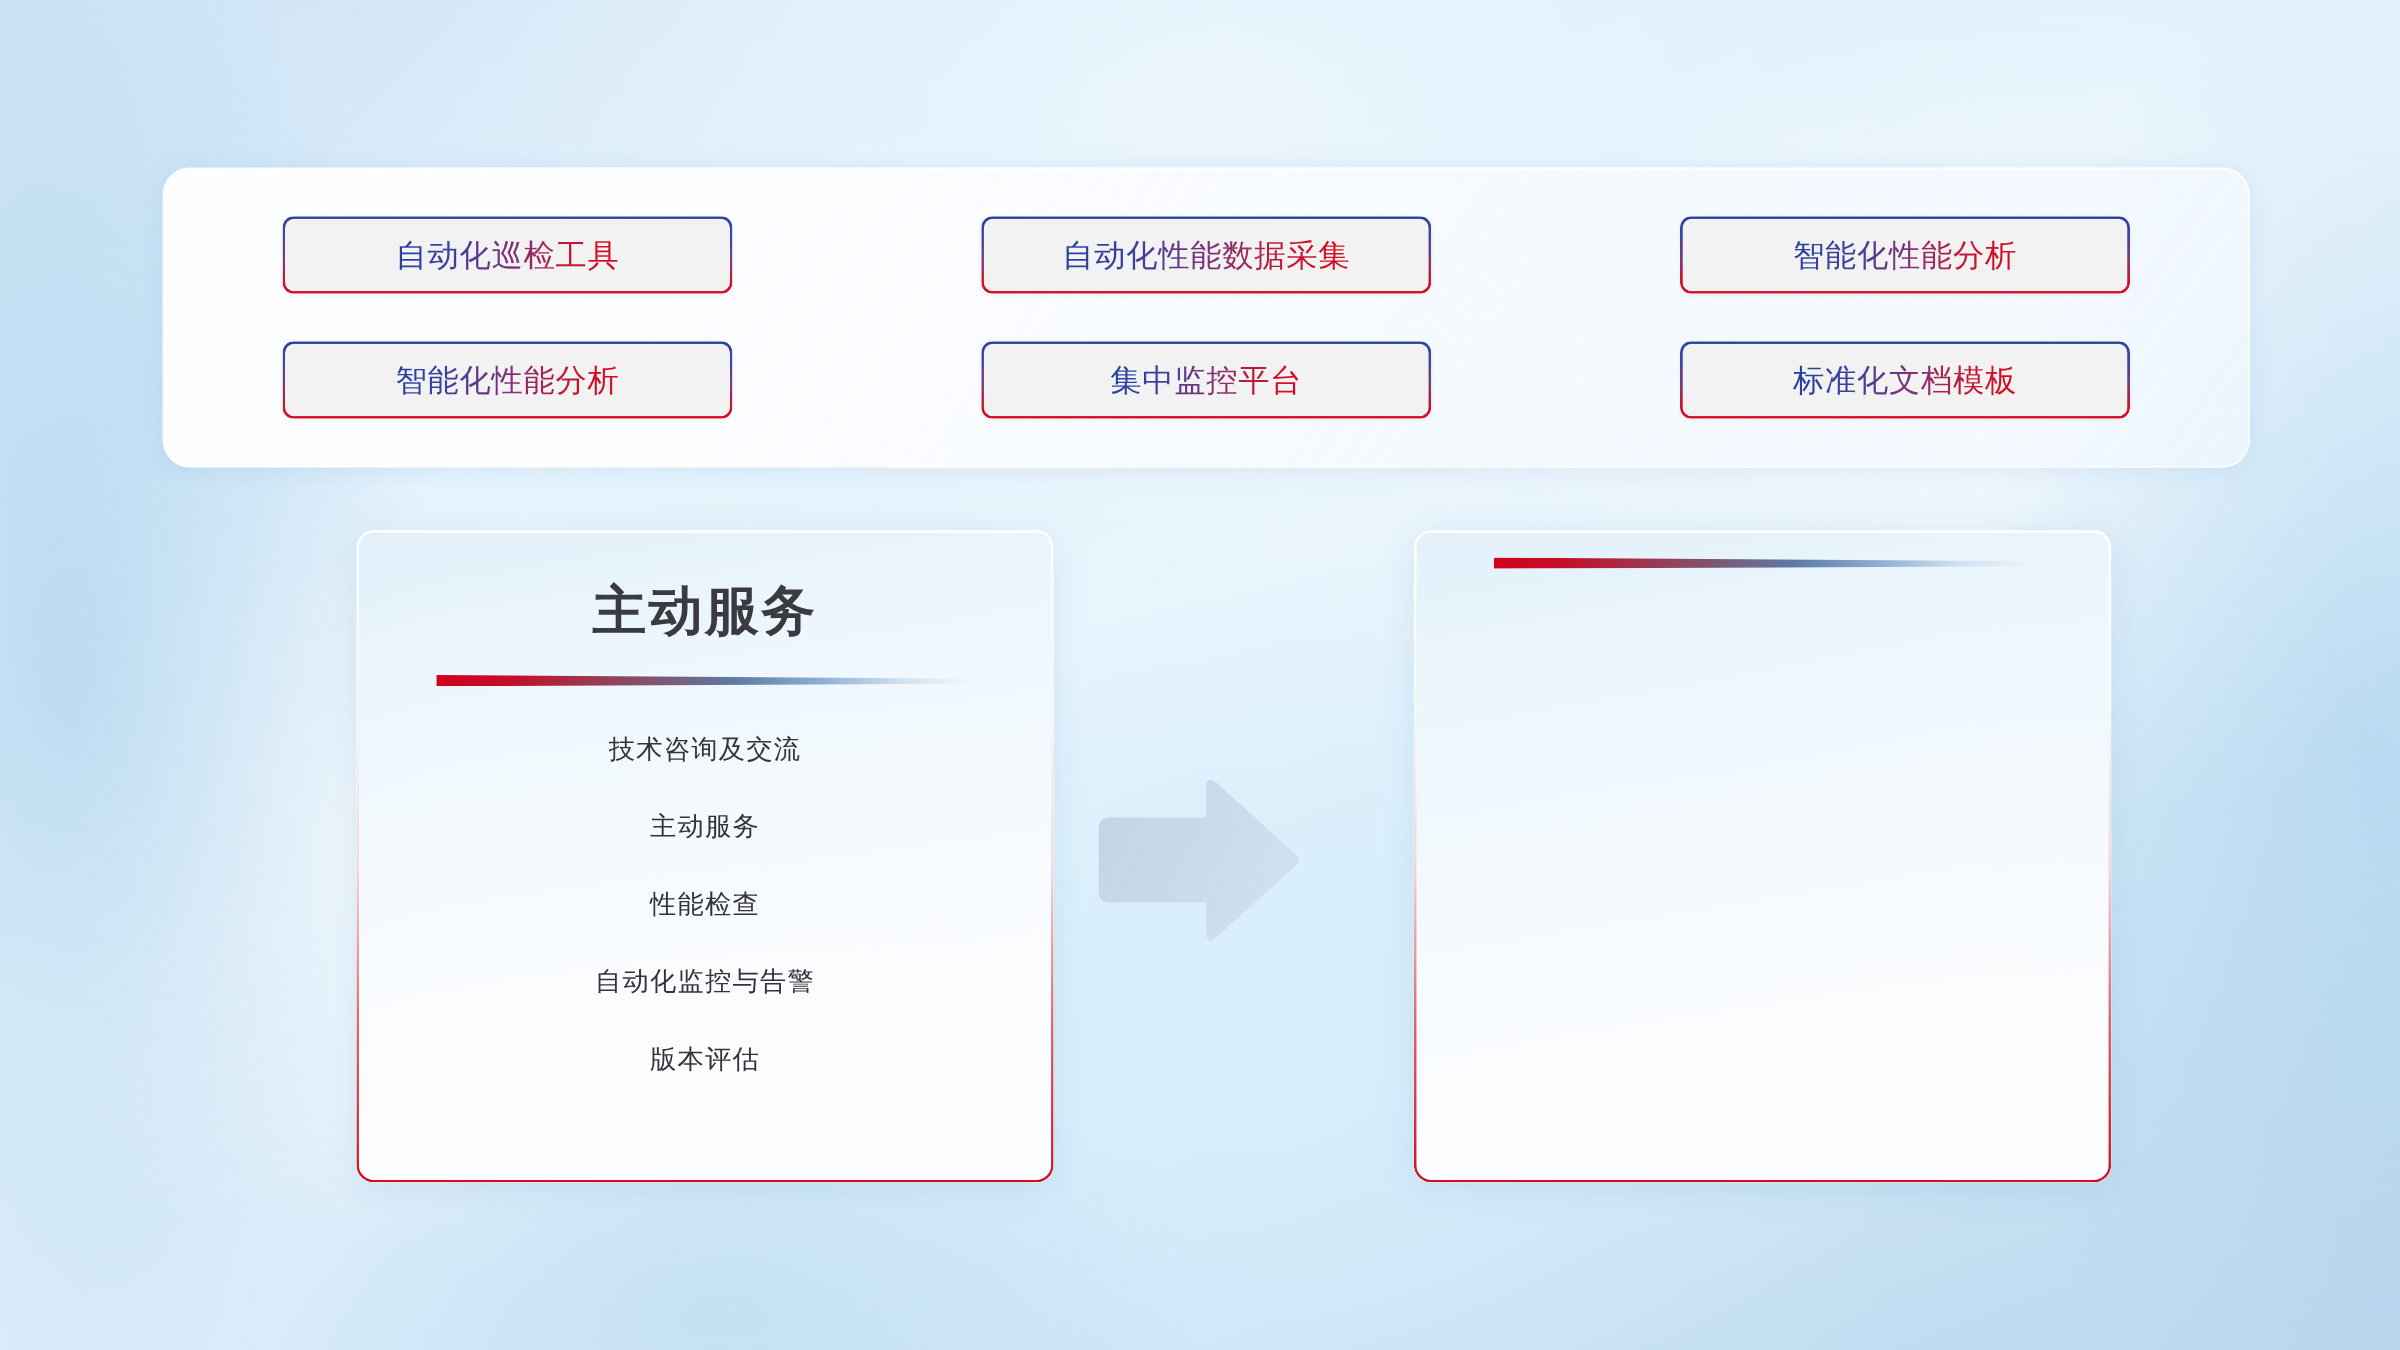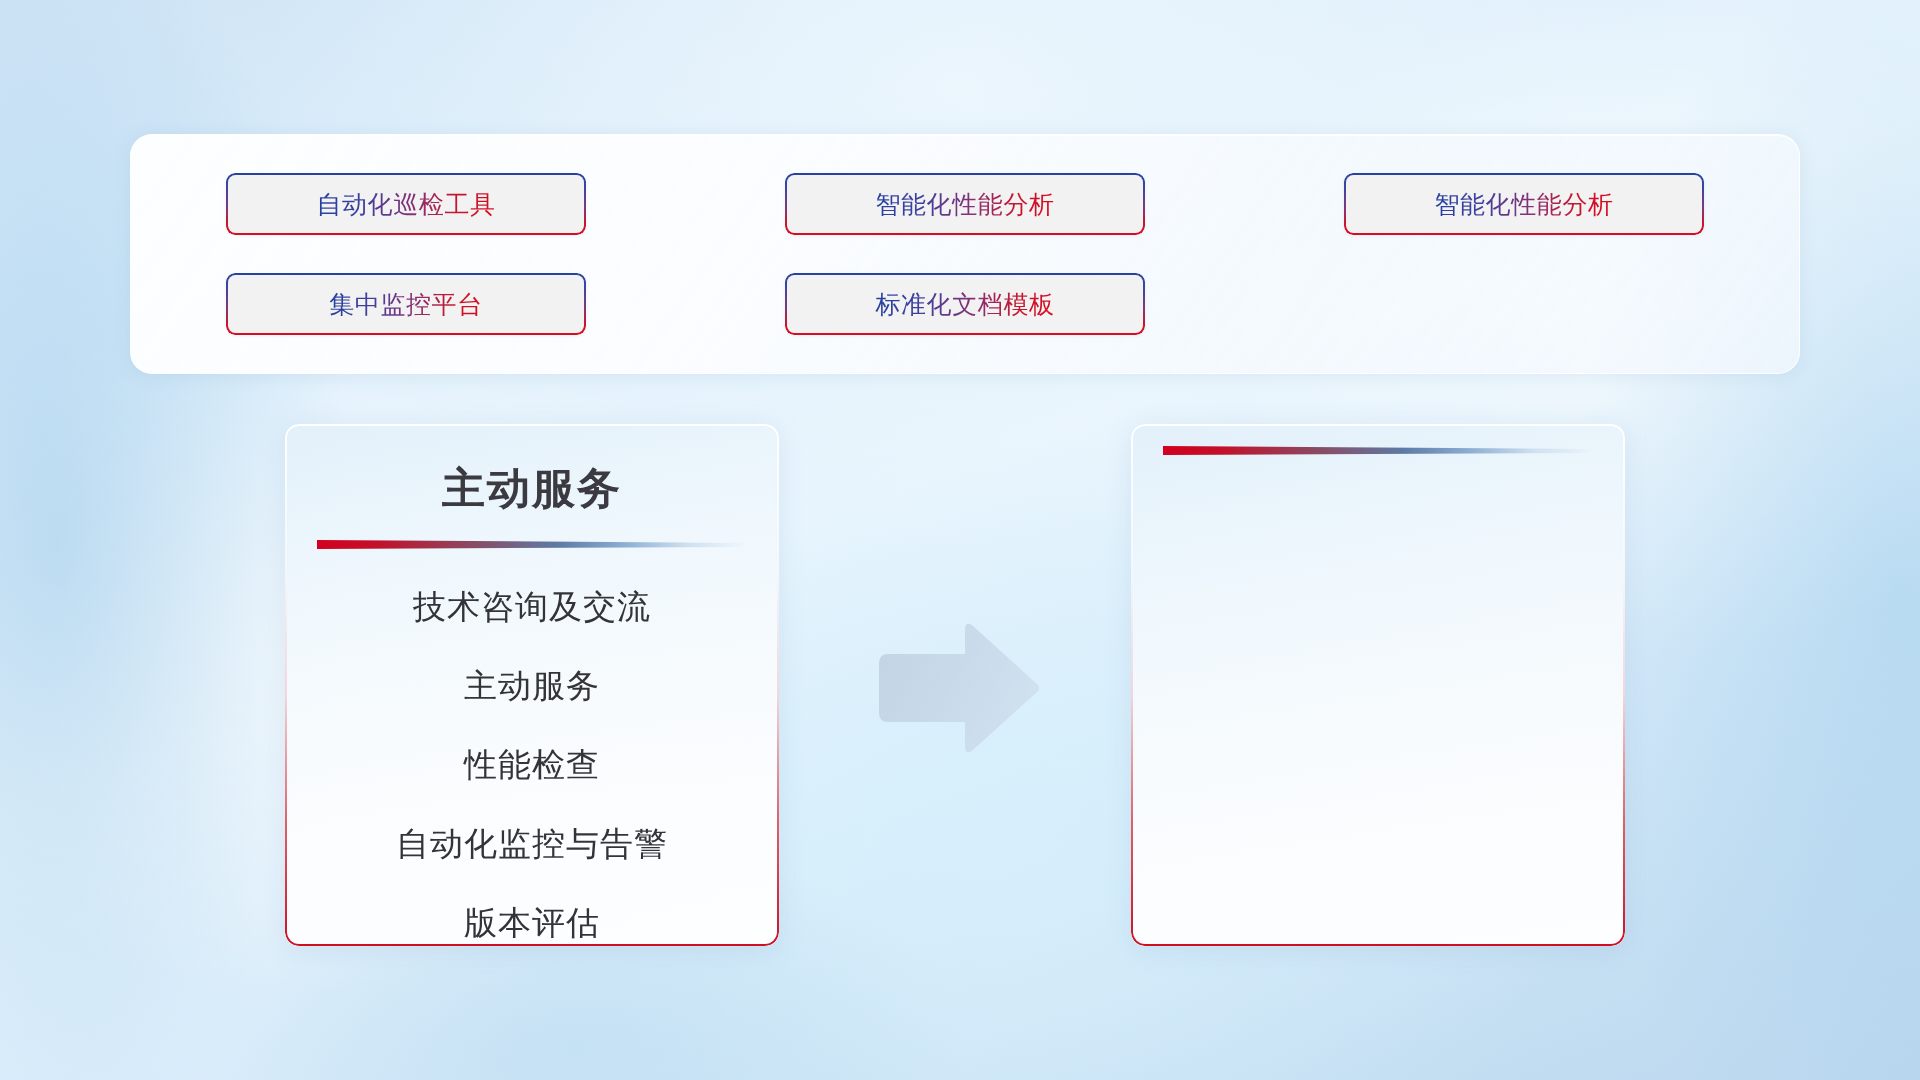--- a/index.html
+++ b/index.html
@@ -60,21 +60,21 @@
   .tag-label{
     position:relative; z-index:2;
     font-size:25px; font-weight:400; letter-spacing:.6px; white-space:nowrap;
     background:linear-gradient(90deg,#2440a0 0%,#3f3f9d 26%,#8a2f72 56%,#c8152c 80%,#d9091f 100%);
     -webkit-background-clip:text; background-clip:text;
     color:transparent; -webkit-text-fill-color:transparent;
   }
 
   
   .card{
-    position:absolute; top:424px; width:494px; height:522px;
+    position:absolute; top:424px; width:558px; height:522px;
     border-radius:14px;
     background:linear-gradient(170deg, rgba(226,240,250,.92) 0%, rgba(240,248,253,.94) 30%, rgba(250,252,254,.96) 62%, rgba(255,255,255,.97) 100%);
     box-shadow:0 4px 26px rgba(110,155,200,.16);
     overflow:hidden;
   }
   .card::before{
     content:""; position:absolute; inset:0; border-radius:14px; padding:1.8px;
     background:linear-gradient(180deg, rgba(255,255,255,.95) 0%, rgba(245,248,252,.7) 28%, rgba(238,185,190,.55) 52%, rgba(216,70,80,.85) 76%, #cf0f22 100%);
     -webkit-mask:linear-gradient(#000 0 0) content-box, linear-gradient(#000 0 0);
     -webkit-mask-composite:xor; mask-composite:exclude;
@@ -94,41 +94,44 @@
     margin-top:22px; width:430px; height:9px;
     background:linear-gradient(90deg,#d2001e 0%,#c3102a 14%,#8a4a63 36%,#5d7ba6 56%,#8fb0d4 72%,#cfe0ef 86%,rgba(240,247,252,0) 100%);
     clip-path:polygon(0 0, 100% 34%, 100% 78%, 0 100%);
   }
   .card-list{
     margin-top:36px; width:100%;
     display:flex; flex-direction:column; align-items:center;
     gap:34px;
   }
   .card-list-item{
-    font-size:33px; font-weight:400; color:#33343a; letter-spacing:1px; white-space:nowrap;
+    font-size:21px; font-weight:400; color:#33343a; letter-spacing:1px; white-space:nowrap;
   }
 
   
   .flow-arrow{
     position:absolute; left:873px; top:620px; width:170px; height:135px;
     opacity:.62;
   }
 </style>
 </head>
 <body>
 
 <div id="stage">
 
   <div class="top-panel">
     <div class="tag-grid">
 
       <div class="tag">
         <span class="tag-label">自动化巡检工具</span>
       </div>
 
+      <div class="tag">
+        <span class="tag-label">自动化性能数据采集</span>
+      </div>
 
       <div class="tag">
         <span class="tag-label">智能化性能分析</span>
       </div>
 
       <div class="tag">
         <span class="tag-label">智能化性能分析</span>
       </div>
 
       <div class="tag">

